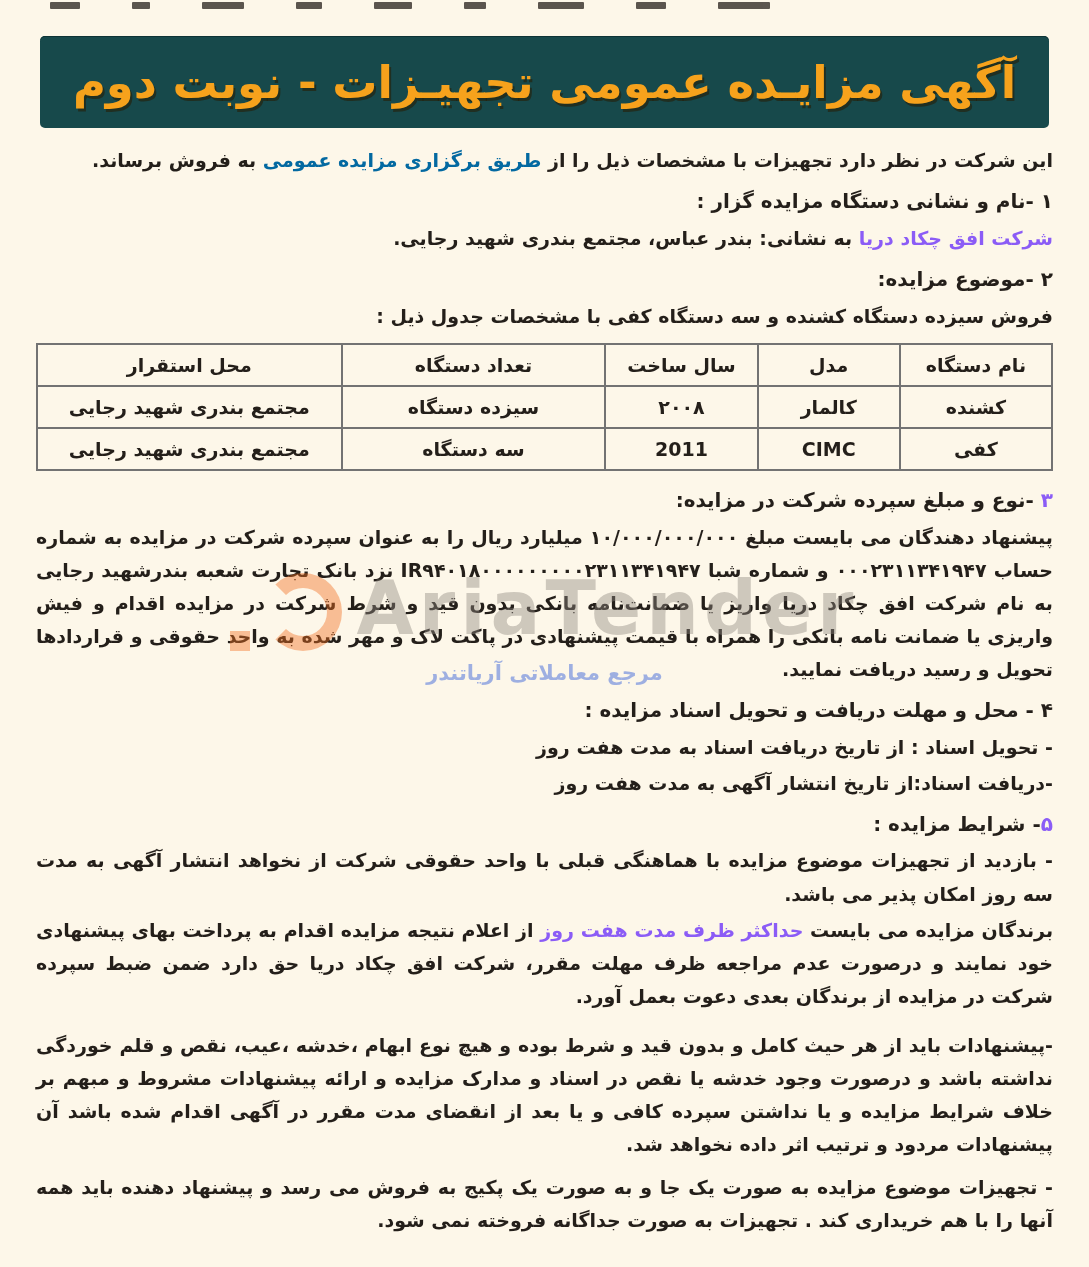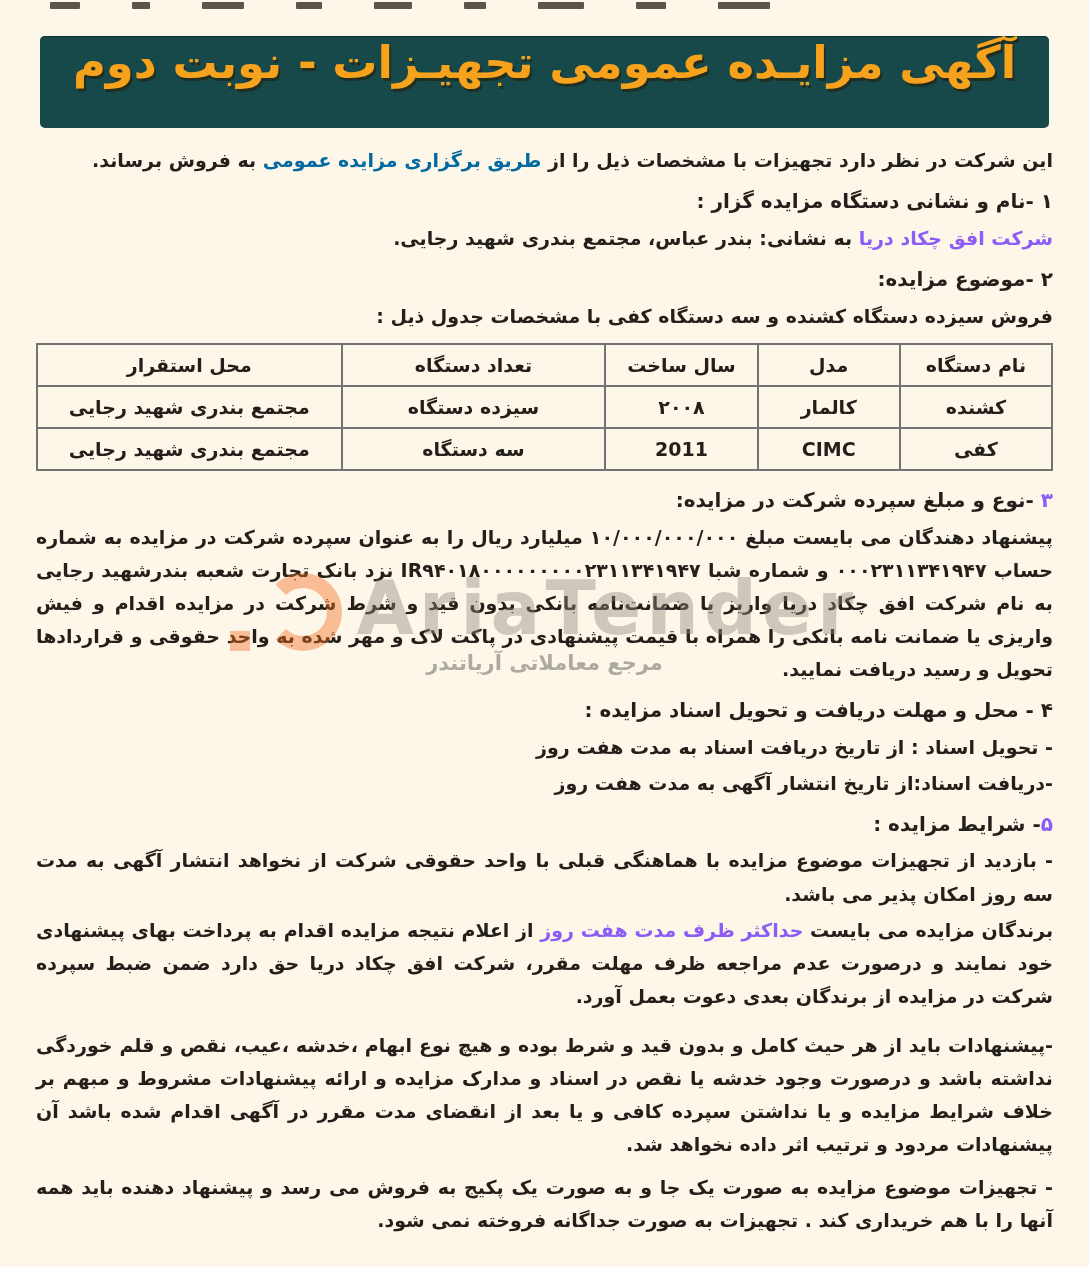--- a/index.html
+++ b/index.html
@@ -30,21 +30,21 @@
   .top-marks span:nth-child(7){width:46px} .top-marks span:nth-child(8){width:30px}
   .top-marks span:nth-child(9){width:52px}
 
   .content { position: relative; z-index: 1; padding: 0 36px; }
 
   .banner {
     margin: 36px 4px 16px;
     background: #17494b;
     border-radius: 5px;
     height: 92px;
-    display: flex; justify-content: center;
+    display: flex; align-items: center; justify-content: center;
     box-shadow: 0 1px 0 #0d3335 inset;
   }
   .banner-title {
     color: #f6a21c;
     font-size: 45px;
     font-weight: bold;
     letter-spacing: 0.5px;
     text-shadow: 2px 3px 0 rgba(40,25,0,0.55);
     white-space: nowrap;
   }
@@ -88,22 +88,23 @@
     border: 15px solid #f26f21;
     border-left-color: transparent;
     position: relative;
   }
   .wm-dot { width: 20px; height: 20px; background: #f26f21; margin-top: 60px; }
   .wm-latin {
     font-size: 74px; font-weight: bold; color: #8f8880;
     letter-spacing: 5px;
   }
   .wm-sub {
+    margin-top: 10px;
     direction: rtl;
-    font-size: 21px; color: #404040;
+    font-size: 21px; color: #1d4ed8;
     letter-spacing: 16px;
     font-weight: bold;
   }
 </style>
 </head>
 <body>
 
 <div class="page">
 
   <div class="top-marks">

